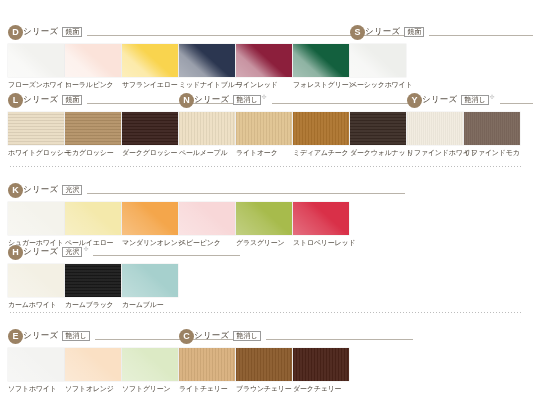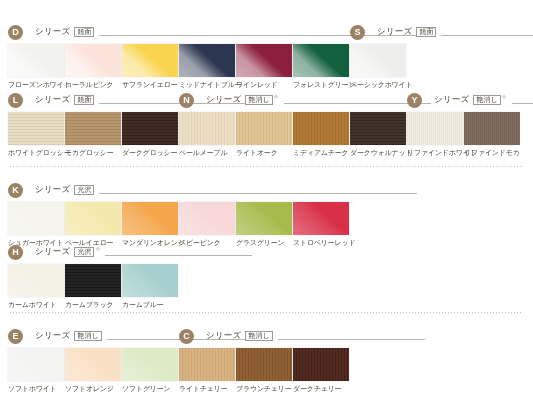--- a/index.html
+++ b/index.html
@@ -31,21 +31,21 @@
     background:#9b8264;
     color:#fff;
     font-size:9px;font-weight:bold;
     display:flex;align-items:center;justify-content:center;
     flex:0 0 auto;
     letter-spacing:0;
     line-height:1;
   }
   .gtitle{
     font-size:8.5px;
-    margin-left:12px;
+    margin-left:0;
     color:#4c4338;
     letter-spacing:.2px;
   }
   .finish{
     font-size:7px;
     border:1px solid #9a9a9a;
     padding:0px 2px 1px 2px;
     margin-left:4px;
     color:#4c4338;
     line-height:1.1;

